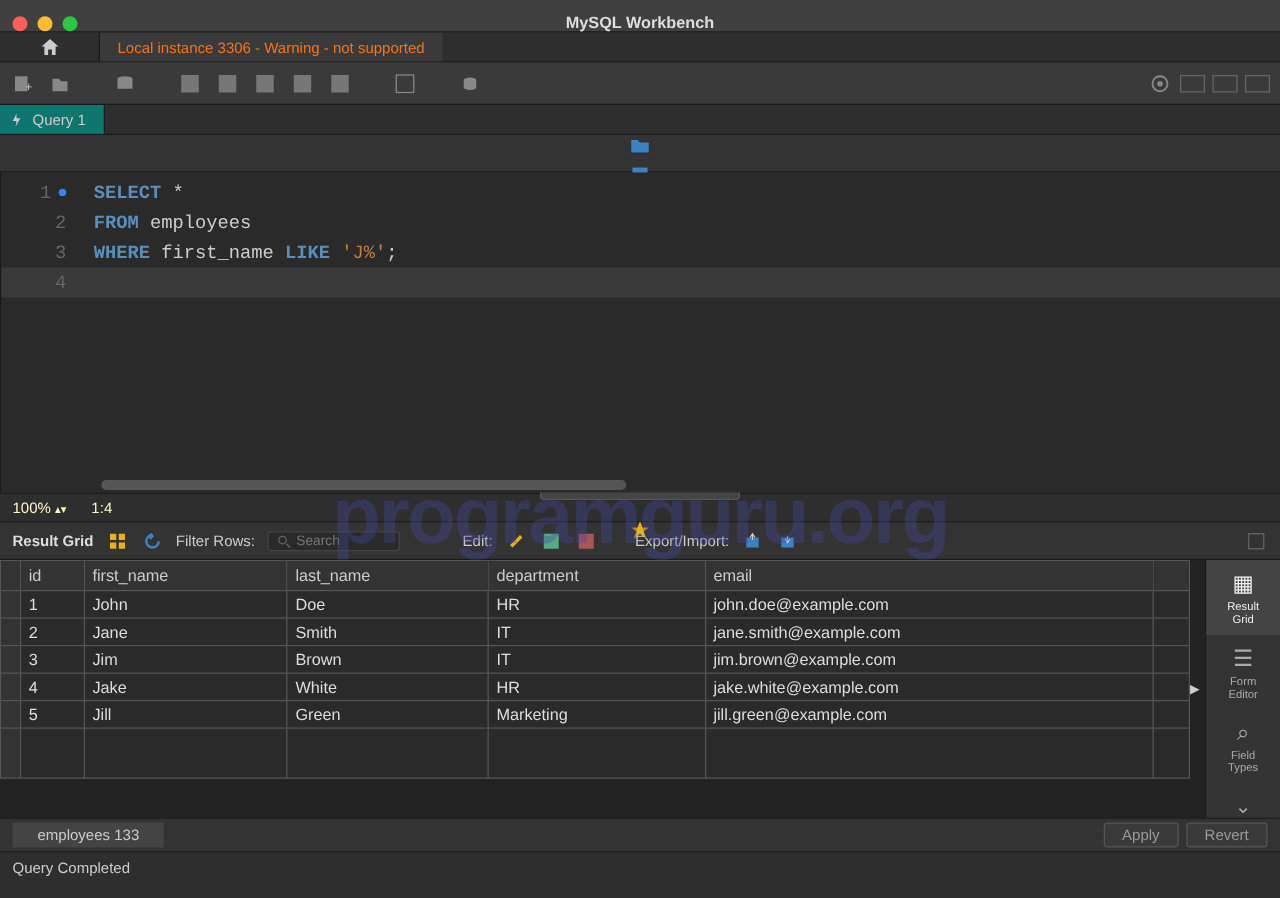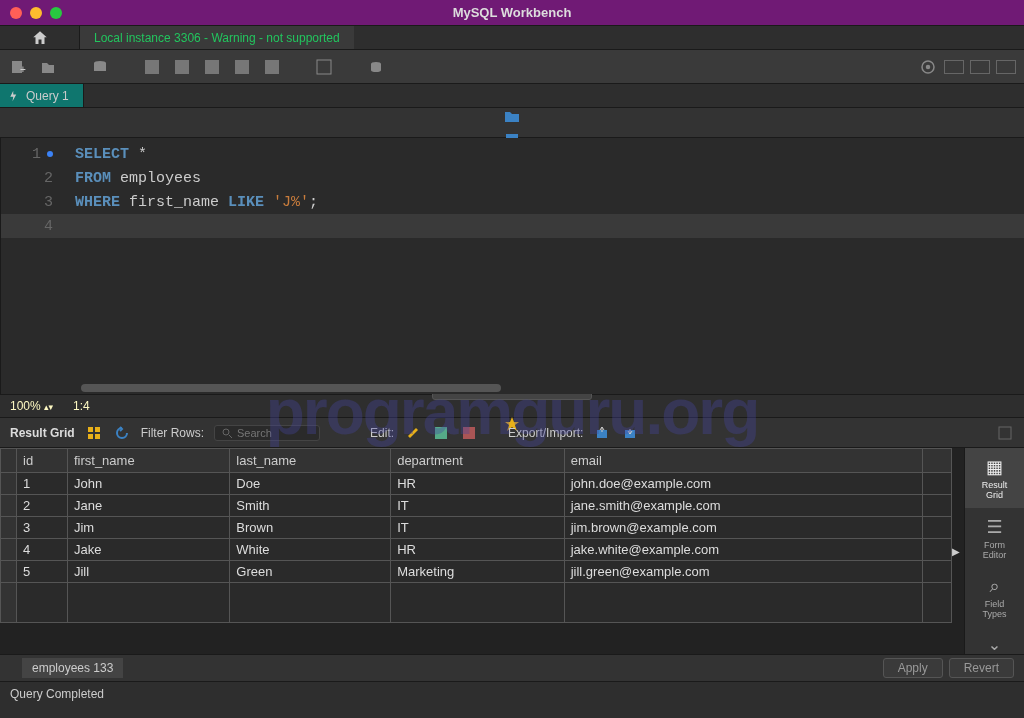--- a/index.html
+++ b/index.html
@@ -8,23 +8,23 @@
   background: #2e2e2e;
   color: #ccc;
   width: 1024px;
   height: 718px;
   overflow: hidden;
   position: relative;
   font-size: 13px;
 }
 .titlebar {
   height: 26px;
-  background: #701a75;
+  background: #404040;
   display: flex;
-  align-items: center;
+  align-items: flex-end;
   padding: 0 10px;
   border-bottom: 1px solid #1a1a1a;
   position: relative;
 }
 .traffic-lights { display: flex; gap: 8px; }
 .traffic-lights div { width: 12px; height: 12px; border-radius: 50%; }
 .t-red { background: #ff5f57; }
 .t-yellow { background: #febc2e; }
 .t-green { background: #28c840; }
 .app-title { position: absolute; left: 0; right: 0; text-align: center; color: #ddd; font-weight: 600; font-size: 13px; pointer-events:none; }
@@ -33,21 +33,21 @@
   background: #2e2e2e;
   display: flex;
   align-items: stretch;
   border-bottom: 1px solid #1a1a1a;
 }
 .home-tab {
   width: 80px; display:flex; align-items:center; justify-content:center;
   border-right: 1px solid #1a1a1a;
 }
 .conn-tab {
-  padding: 0 14px; display:flex; align-items:center; font-size:12px; color:#22c55e;
+  padding: 0 14px; display:flex; align-items:center; font-size:12px; color:#f97316;
   background:#3a3a3a;
 }
 .main-toolbar {
   height: 34px;
   background: #3a3a3a;
   display: flex;
   align-items: center;
   padding: 0 8px;
   gap: 10px;
   border-bottom: 1px solid #1a1a1a;
@@ -122,21 +122,21 @@
 .rowhead { width:16px; background:#333 !important; }
 .null-cell { color:#666; font-size:9px; letter-spacing:0.5px; }
 .side-panels { width:60px; background:#333; display:flex; flex-direction:column; align-items:center; border-left:1px solid #1a1a1a; }
 .side-item { padding:8px 0; text-align:center; font-size:9px; color:#aaa; width:100%; }
 .side-item.active { background:#444; color:#eee; }
 .side-item .sicon { font-size:18px; display:block; margin-bottom:2px; }
 .grid-footer {
   height:28px; background:#333; display:flex; align-items:center; padding:0 10px;
   border-top:1px solid #1a1a1a; border-bottom:1px solid #1a1a1a;
 }
-.footer-tab { background:#444; padding:3px 10px; font-size:12px;margin-left:12px; }
+.footer-tab { background:#444; padding:3px 20px; font-size:12px; }
 .footer-btns { margin-left:auto; display:flex; gap:6px; }
 .footer-btn {
   border:1px solid #555; background:#3a3a3a; color:#999; padding:2px 14px; font-size:12px; border-radius:3px;
 }
 .statusbar {
   height:24px; background:#2e2e2e; display:flex; align-items:center; padding:0 10px; color:#ccc;
   font-size:12px;
 }
 .watermark {
   position:absolute; left:0; right:0; top:375px; text-align:center;

